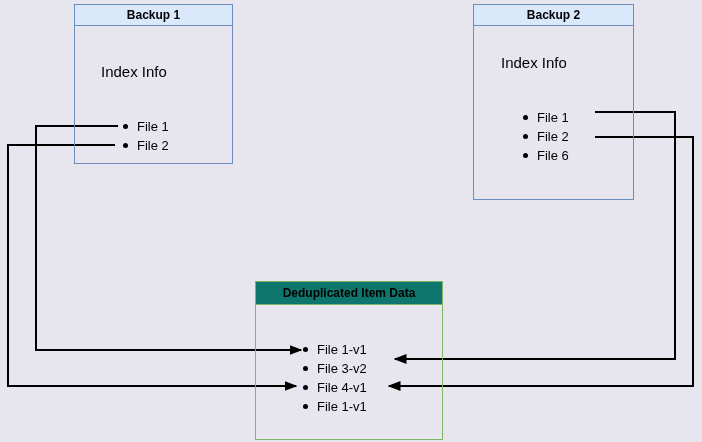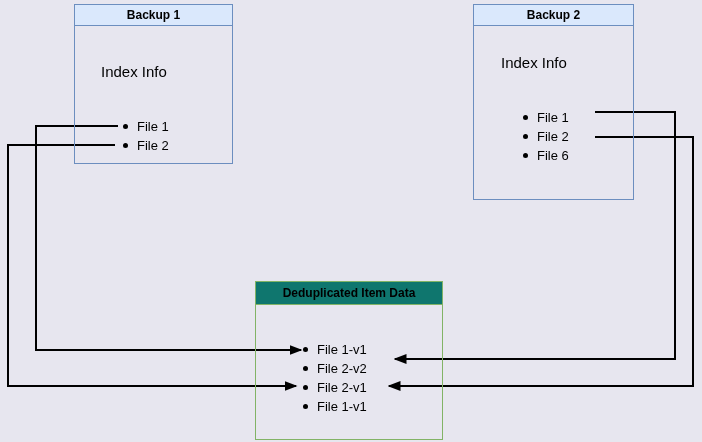--- a/index.html
+++ b/index.html
@@ -137,25 +137,25 @@
 
   <div class="node green dedup">
     <div class="header">Deduplicated Item Data</div>
     <ul class="filelist">
       <li>
         <span class="dot"></span>
         <span>File 1-v1</span>
       </li>
       <li>
         <span class="dot"></span>
-        <span>File 2-v2</span>
+        <span>File 3-v2</span>
       </li>
       <li>
         <span class="dot"></span>
-        <span>File 2-v1</span>
+        <span>File 4-v1</span>
       </li>
       <li>
         <span class="dot"></span>
         <span>File 1-v1</span>
       </li>
     </ul>
   </div>
 
 </div>
 

